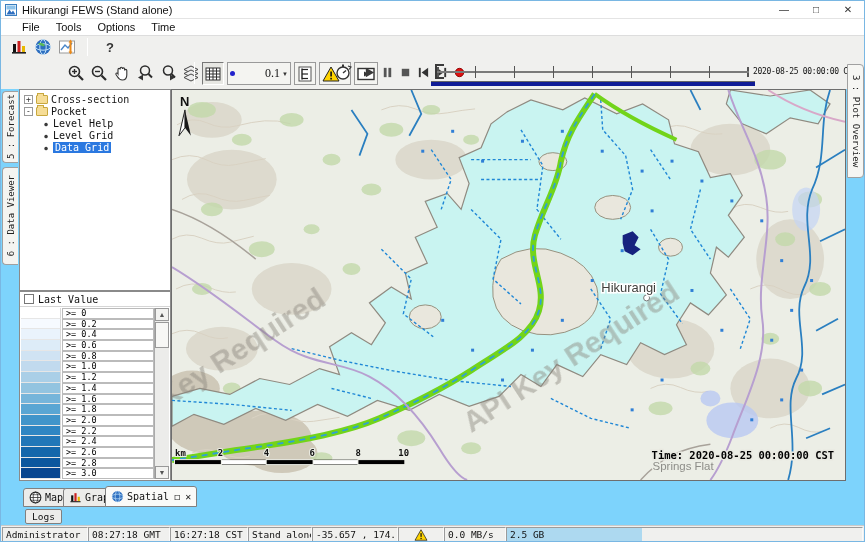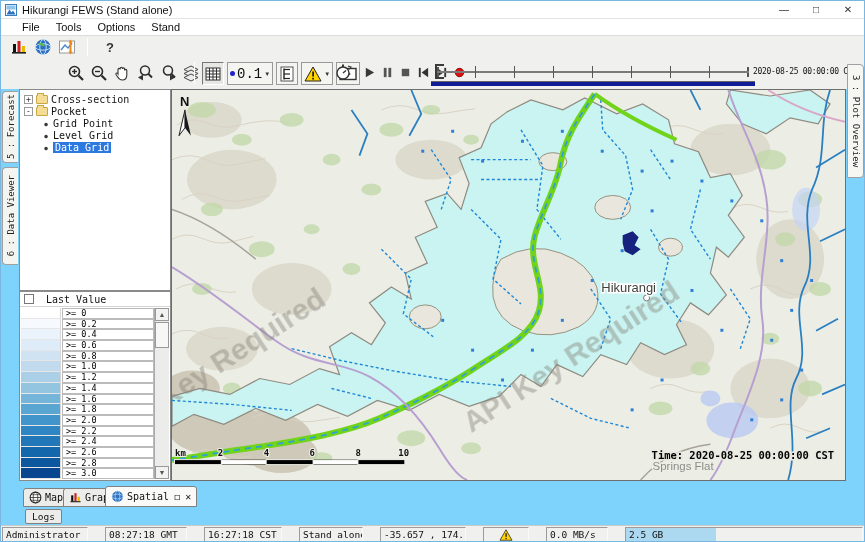--- a/index.html
+++ b/index.html
@@ -30,21 +30,21 @@
   .tb-divider { width:1px; height:18px; background:#b5b5b5; border-right:1px solid #fff; margin:0 8px; }
   .help-label { font-size:13px; font-weight:bold; color:#333; margin-left:10px; }
   .nav-tools { position:absolute; left:64px; top:5px; display:flex; gap:1px; }
   .nav-tools .tb-icon { width:22px; }
   .tb2-divider { position:absolute; left:193px; top:4px; width:1px; height:22px;
                  background:#b5b5b5; border-right:1px solid #fff; }
   .seg-tools { position:absolute; left:201px; top:4px; display:flex; gap:3px; }
   .tbtn { height:23px; min-width:22px; border:1px solid #9a9a9a; background:#f4f4f1;
           display:flex; align-items:center; justify-content:center; padding:0 2px; gap:2px; }
   .tbtn.pressed { border-color:#777 #fff #fff #777; background:#e7e7e3; }
-  .thresh-text { font-size:14px; color:#111; font-family:Liberation Mono, monospace; }
+  .thresh-text { font-size:12px; color:#111; font-family:Liberation Serif, serif;margin-left:28px; }
   .dd-arrow { font-size:6px; color:#333; }
   .thresh-dot { width:5px; height:5px; border-radius:50%; background:#2222cc; }
   .playback { position:absolute; left:333px; top:6px; display:flex; align-items:center; }
   .pb { width:18px; height:16px; display:flex; align-items:center; justify-content:center; }
   .timeline { position:absolute; left:436px; top:4px; width:312px; height:26px; }
   .tl-groove { position:absolute; left:0; top:9px; width:312px; height:2px; background:#7a7a7a; }
   .tl-cap { position:absolute; top:5px; width:2px; height:10px; background:#555; }
   .tl-tick { position:absolute; top:4px; width:1px; height:12px; background:#555; }
   .tl-handle { position:absolute; left:-2px; top:2px; width:9px; height:15px;
                border:2px solid #3a3a3a; border-right:none; }
@@ -76,21 +76,21 @@
   .tfolder { width:12px; height:9px; background:#f6dd96; border:1px solid #c8a83e;
              border-radius:1px; position:relative; flex:0 0 12px; margin-top:1px; }
   .tfolder::before { content:""; position:absolute; top:-3px; left:0; width:5px; height:2px;
                      background:#f6dd96; border:1px solid #c8a83e; border-bottom:none; }
   .trow.child { padding-left:22px; }
   .tbullet { font-size:6px; color:#3a3a3a; width:8px; text-align:center; flex:0 0 8px; }
   .tsel { background:#2a78e0; color:#fff; padding:0 2px; }
 
   .legend-box { position:absolute; left:18px; top:290px; width:152px; height:190px;
                 background:#fff; border:1px solid #8a8a8a; }
-  .lhead { height:15px; display:flex; align-items:center; gap:12px; padding-left:4px;
+  .lhead { height:15px; display:flex; align-items:center; gap:4px; padding-left:4px;
            font-family:"DejaVu Sans Mono",monospace; font-size:10px; color:#111;
            border-bottom:1px solid #d5d5d5; }
   .lcheck { width:10px; height:10px; border:1px solid #777; background:#fff; flex:0 0 10px; }
   .lbody { position:absolute; top:16px; left:1px; right:1px; bottom:1px; display:flex; }
   .lrows { flex:1; overflow:hidden; }
   .lrow { display:flex; height:10.7px; }
   .lsw { width:40px; border-right:1px solid #d8d8d8; border-bottom:1px solid #e6e6e6; flex:0 0 40px; }
   .llb { flex:1; border:1px solid #bbb; margin:0 0 0 1px; background:#fff;
          font-family:"DejaVu Sans Mono",monospace; font-size:8.5px; line-height:9.5px; padding-left:3px; }
   .lscroll { width:15px; background:#ececea; border-left:1px solid #aaa; position:relative; flex:0 0 15px; }
@@ -108,21 +108,21 @@
   
   .btab { position:absolute; height:19px; top:487px; border:1px solid #808080;
           border-radius:3px 3px 0 0; background:#ececea; display:flex; align-items:center;
           gap:3px; padding:0 5px; font-family:"DejaVu Sans Mono",monospace; font-size:10px; color:#111; }
   .btab.active { background:#fafaf8; top:485px; height:21px; }
   .tabglyph { font-size:10px; font-weight:bold; color:#222; margin-left:2px; }
   .logs-btn { position:absolute; left:24px; top:508px; height:15px; border:1px solid #808080;
               border-radius:2px; background:#ececea; display:flex; align-items:center;
               padding:0 6px; font-family:"DejaVu Sans Mono",monospace; font-size:9.5px; color:#111; }
   .statusbar { position:absolute; left:0; top:524px; width:100%; height:18px;
-               border-top:1px solid #cacaca; background:#f0f0ee; display:flex; gap:17px;
+               border-top:1px solid #cacaca; background:#f0f0ee; display:flex; gap:0;
                padding:1px 1px; font-family:"DejaVu Sans Mono",monospace; font-size:9.5px; color:#111; }
   .scell { border:1px solid; border-color:#9b9b9b #fafafa #fafafa #9b9b9b;
            display:flex; align-items:center; padding:0 3px; white-space:nowrap; overflow:hidden; }
   .w-user{width:86px}.w-time{width:272px}.w-gmt{width:82px}.w-loc{width:78px}
   .w-mode{width:64px}.w-coord{width:86px}
   .w-warn{width:46px; justify-content:center}
   .w-speed{width:62px}
   .w-mem{flex:1; background:linear-gradient(90deg,#add9f0 0,#add9f0 38%,#f0f0ee 38%);}
 </style>
 </head>
@@ -141,21 +141,21 @@
       <span class="win-btn">—</span>
       <span class="win-btn">□</span>
       <span class="win-btn">✕</span>
     </div>
   </div>
 
   <div class="abs menubar">
     <span class="menu-item">File</span>
     <span class="menu-item">Tools</span>
     <span class="menu-item">Options</span>
-    <span class="menu-item">Stand</span>
+    <span class="menu-item">Time</span>
   </div>
 
   <div class="abs toolbar1">
     <span class="tb-icon">
       <svg width="18" height="18" viewBox="0 0 18 18">
           <rect x="2" y="14" width="14" height="1.6" fill="#222"></rect>
           <rect x="3" y="6" width="3" height="8" fill="#111"></rect>
           <rect x="7.5" y="3" width="3" height="11" fill="#cc2222"></rect>
           <rect x="12" y="8" width="3" height="6" fill="#e8b800"></rect>
         </svg>
@@ -359,21 +359,21 @@
       <span class="tfolder"></span>
       <span>Cross-section</span>
     </div>
     <div class="trow">
       <span class="texp">-</span>
       <span class="tfolder"></span>
       <span>Pocket</span>
     </div>
     <div class="trow child">
       <span class="tbullet">●</span>
-      <span>Grid Point</span>
+      <span>Level Help</span>
     </div>
     <div class="trow child">
       <span class="tbullet">●</span>
       <span>Level Grid</span>
     </div>
     <div class="trow child">
       <span class="tbullet">●</span>
       <span class="tsel">Data Grid</span>
     </div>
   </div>

